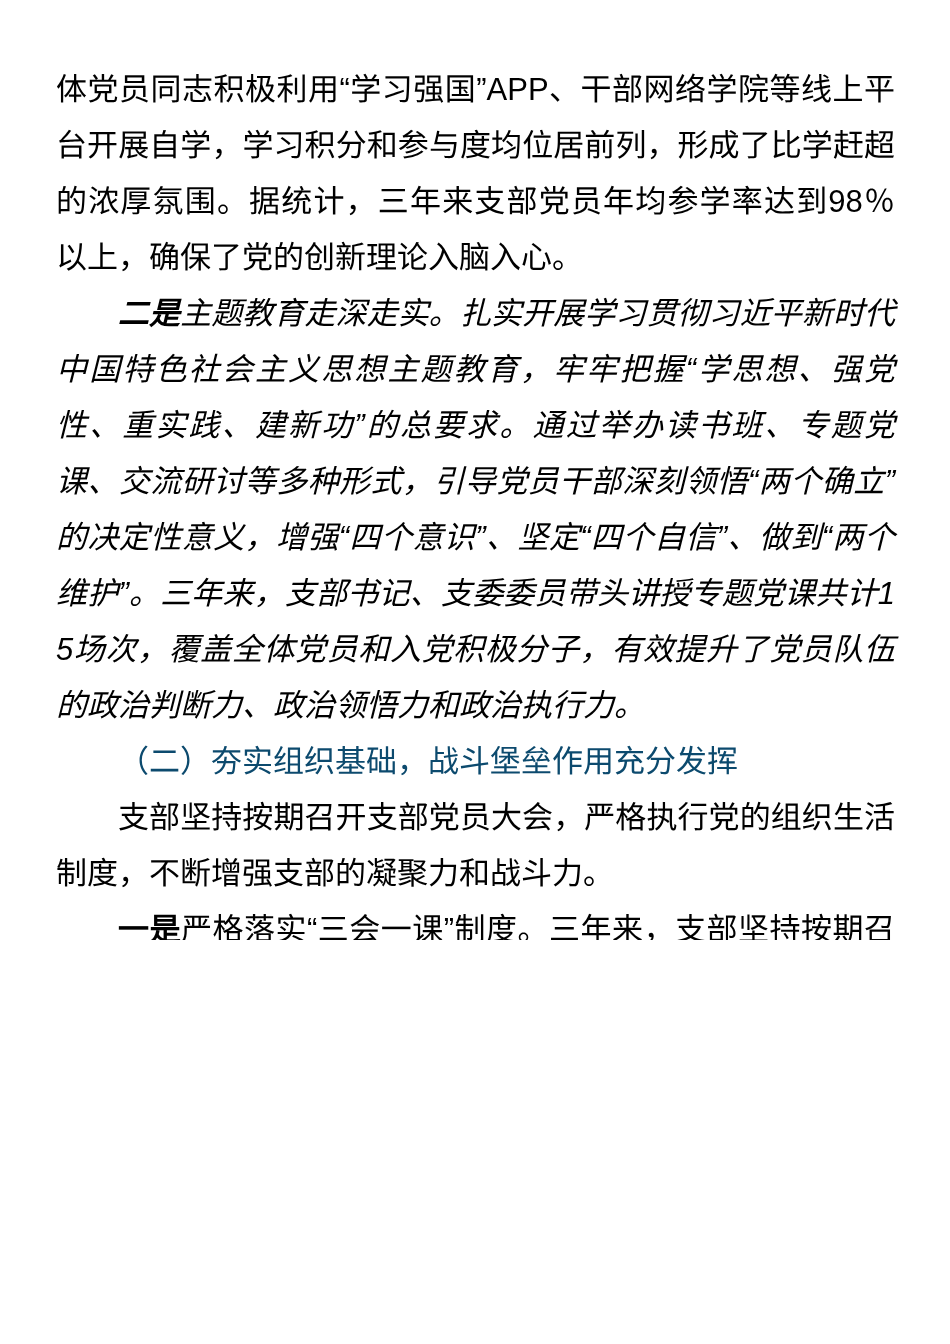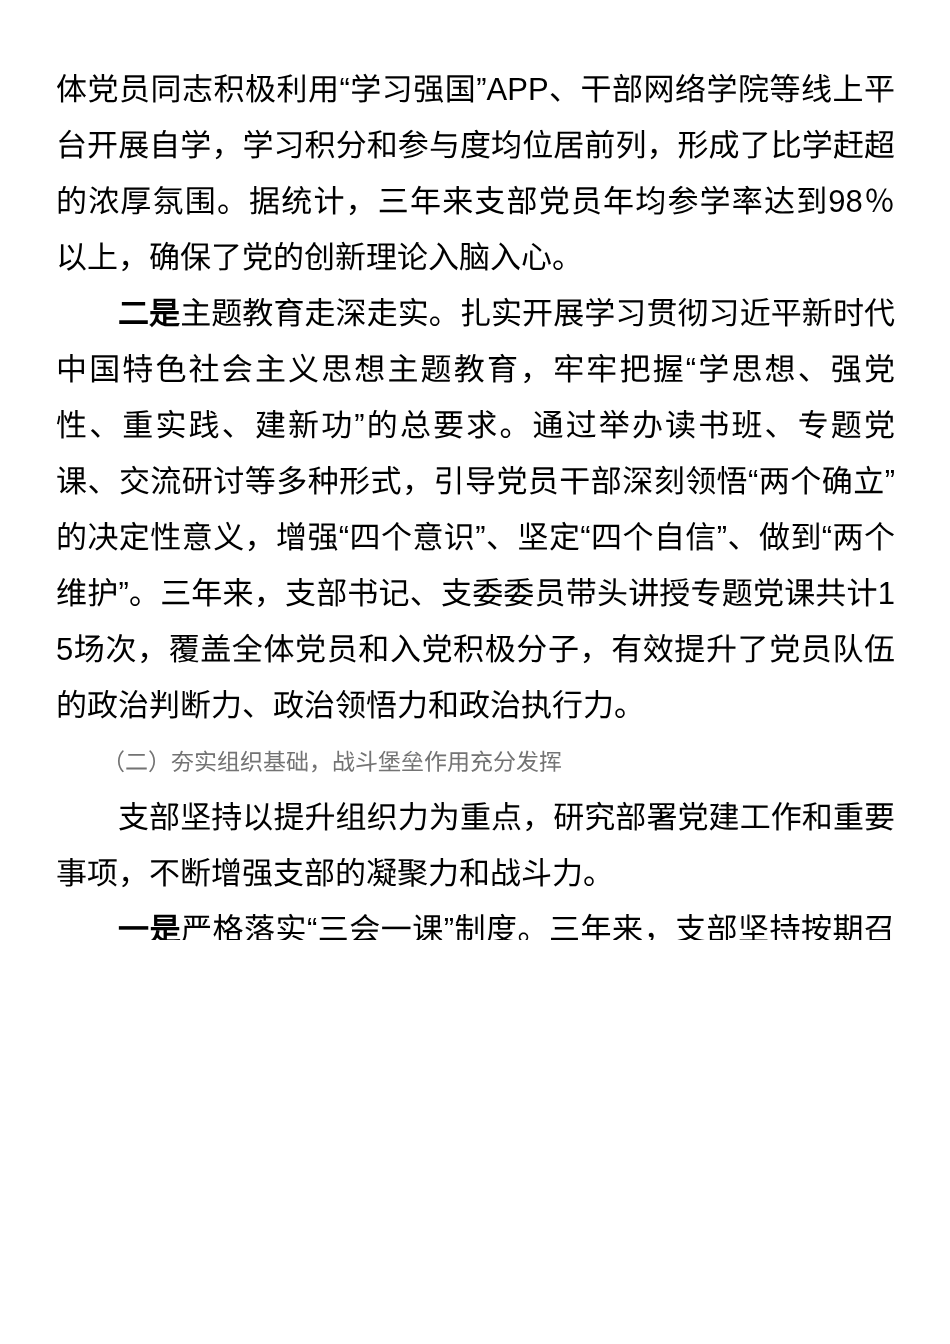--- a/index.html
+++ b/index.html
@@ -61,18 +61,18 @@
   .marker {
     font-weight: bold;
   }
 </style>
 </head>
 <body>
 
 <div class="page" style="width: 950px; height: 940px; background: rgb(255, 255, 255);">
   <div class="doc-body" style="left: 56px; top: 62px; width: 839px;">
       <p class="para cont" style="font-size: 31px; line-height: 56px; color: rgb(0, 0, 0);"><span>体党员同志积极利用“学习强国”APP、干部网络学院等线上平台开展自学，学习积分和参与度均位居前列，形成了比学赶超的浓厚氛围。据统计，三年来支部党员年均参学率达到98％以上，确保了党的创新理论入脑入心。</span></p>
-      <p class="para indent" style="font-size: 31px; line-height: 56px; color: rgb(0, 0, 0);"><span class="marker">二是</span><span>主题教育走深走实。扎实开展学习贯彻习近平新时代中国特色社会主义思想主题教育，牢牢把握“学思想、强党性、重实践、建新功”的总要求。通过举办读书班、专题党课、交流研讨等多种形式，引导党员干部深刻领悟“两个确立”的决定性意义，增强“四个意识”、坚定“四个自信”、做到“两个维护”。三年来，支部书记、支委委员带头讲授专题党课共计15场次，覆盖全体党员和入党积极分子，有效提升了党员队伍的政治判断力、政治领悟力和政治执行力。</span></p>
-      <p class="para heading" style="font-size: 23px; line-height: 56px; color: #737373;"><span>（二）夯实组织基础，战斗堡垒作用充分发挥</span></p>
-      <p class="para indent" style="font-size: 31px; line-height: 56px; color: rgb(0, 0, 0);"><span>支部坚持以提升组织力为重点，研究部署党建工作和重要事项，不断增强支部的凝聚力和战斗力。</span></p>
+      <p class="para indent" style="font-size: 31px; line-height: 56px; color: rgb(0, 0, 0); font-style: italic;"><span class="marker">二是</span><span>主题教育走深走实。扎实开展学习贯彻习近平新时代中国特色社会主义思想主题教育，牢牢把握“学思想、强党性、重实践、建新功”的总要求。通过举办读书班、专题党课、交流研讨等多种形式，引导党员干部深刻领悟“两个确立”的决定性意义，增强“四个意识”、坚定“四个自信”、做到“两个维护”。三年来，支部书记、支委委员带头讲授专题党课共计15场次，覆盖全体党员和入党积极分子，有效提升了党员队伍的政治判断力、政治领悟力和政治执行力。</span></p>
+      <p class="para heading" style="font-size: 31px; line-height: 56px; color: #0c4a6e;"><span>（二）夯实组织基础，战斗堡垒作用充分发挥</span></p>
+      <p class="para indent" style="font-size: 31px; line-height: 56px; color: rgb(0, 0, 0);"><span>支部坚持按期召开支部党员大会，严格执行党的组织生活制度，不断增强支部的凝聚力和战斗力。</span></p>
       <p class="para indent" style="font-size: 31px; line-height: 56px; color: rgb(0, 0, 0);"><span class="marker">一是</span><span>严格落实“三会一课”制度。三年来，支部坚持按期召开支部党员大会、支部委员会和党小组会，认真讲好党课。据统计，本届支委会共召开支部委员会会议36次，研究部署党建工作和重要事项；召开党员大会12次，组织生活会6次，开展民主评议党员3次；组织高质量专题党课12次。会议记录规范完整，党员参会率始终保持在95％以上，对因故未能参会的党员，及时通过多种方式进行补课，确保组织生活不漏一人、不落一环。</span></p>
     </div>
 </div>
 
 </body></html>

